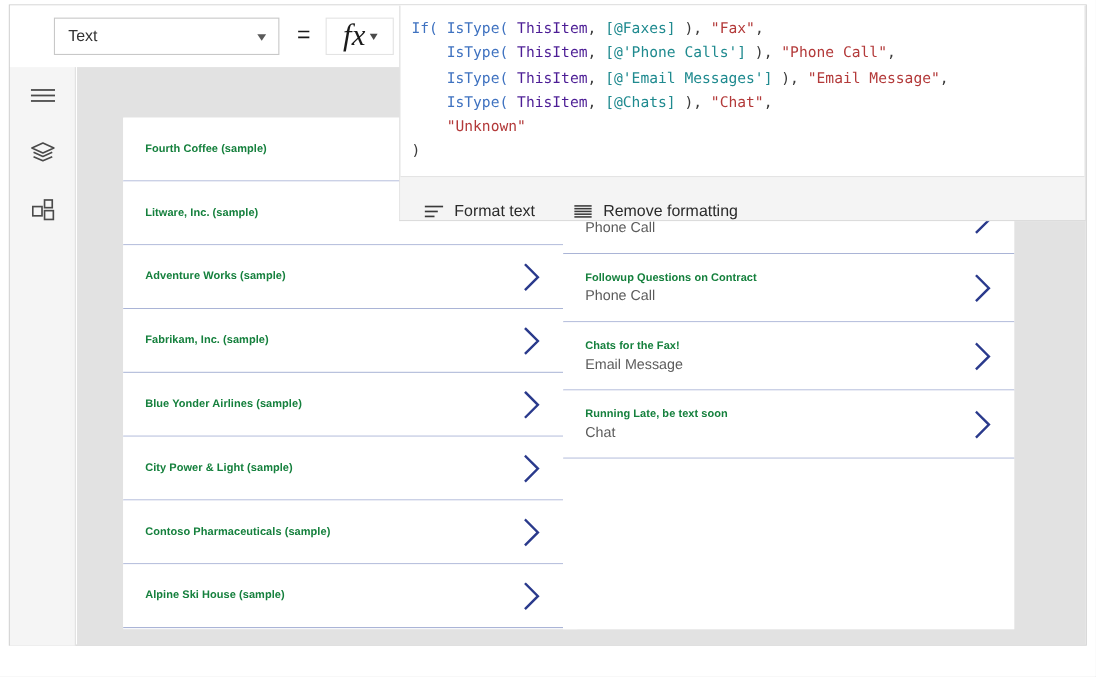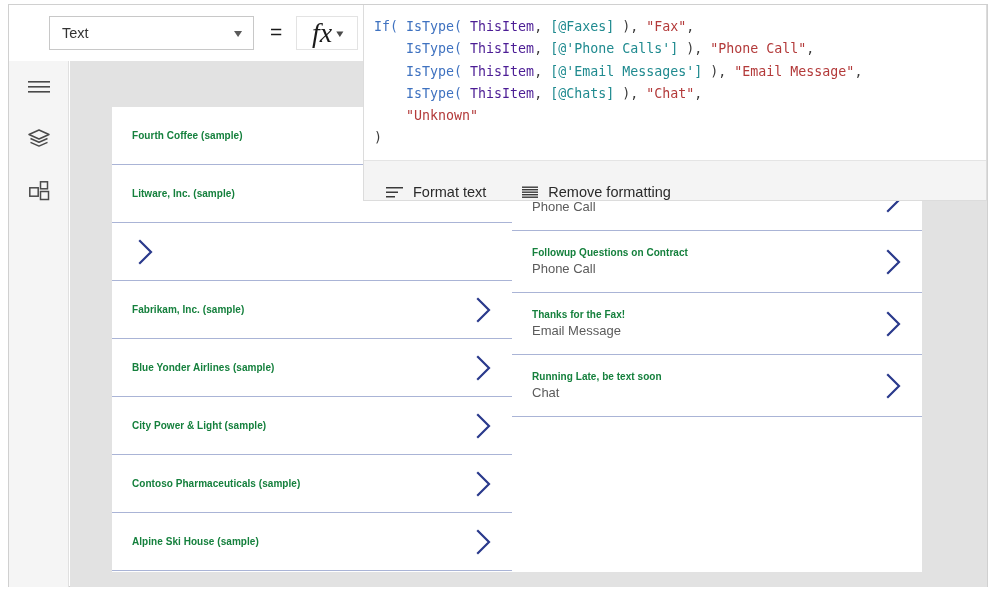--- a/index.html
+++ b/index.html
@@ -282,20 +282,23 @@
               </div>
               <div class="g-chev"></div>
             </div>
             <div class="g-item single">
               <div class="g-texts">
                 <div class="g-title">Litware, Inc. (sample)</div>
               </div>
               <div class="g-chev"></div>
             </div>
             <div class="g-item single">
+              <div class="g-texts">
+                <div class="g-title">Adventure Works (sample)</div>
+              </div>
               <div class="g-chev">
                 <svg width="20" height="28" viewBox="0 0 20 28">
                   <path d="M5 3 L16 14 L5 25" fill="none" stroke="#2a3a8c" stroke-width="2.2" stroke-linecap="square"></path>
                 </svg>
               </div>
             </div>
             <div class="g-item single">
               <div class="g-texts">
                 <div class="g-title">Fabrikam, Inc. (sample)</div>
               </div>
@@ -381,21 +384,21 @@
                 <div class="g-sub">Phone Call</div>
               </div>
               <div class="g-chev">
                 <svg width="20" height="28" viewBox="0 0 20 28">
                   <path d="M5 3 L16 14 L5 25" fill="none" stroke="#2a3a8c" stroke-width="2.2" stroke-linecap="square"></path>
                 </svg>
               </div>
             </div>
             <div class="g-item dual">
               <div class="g-texts">
-                <div class="g-title">Thanks for the Fax!</div>
+                <div class="g-title">Chats for the Fax!</div>
                 <div class="g-sub">Email Message</div>
               </div>
               <div class="g-chev">
                 <svg width="20" height="28" viewBox="0 0 20 28">
                   <path d="M5 3 L16 14 L5 25" fill="none" stroke="#2a3a8c" stroke-width="2.2" stroke-linecap="square"></path>
                 </svg>
               </div>
             </div>
             <div class="g-item dual">
               <div class="g-texts">

